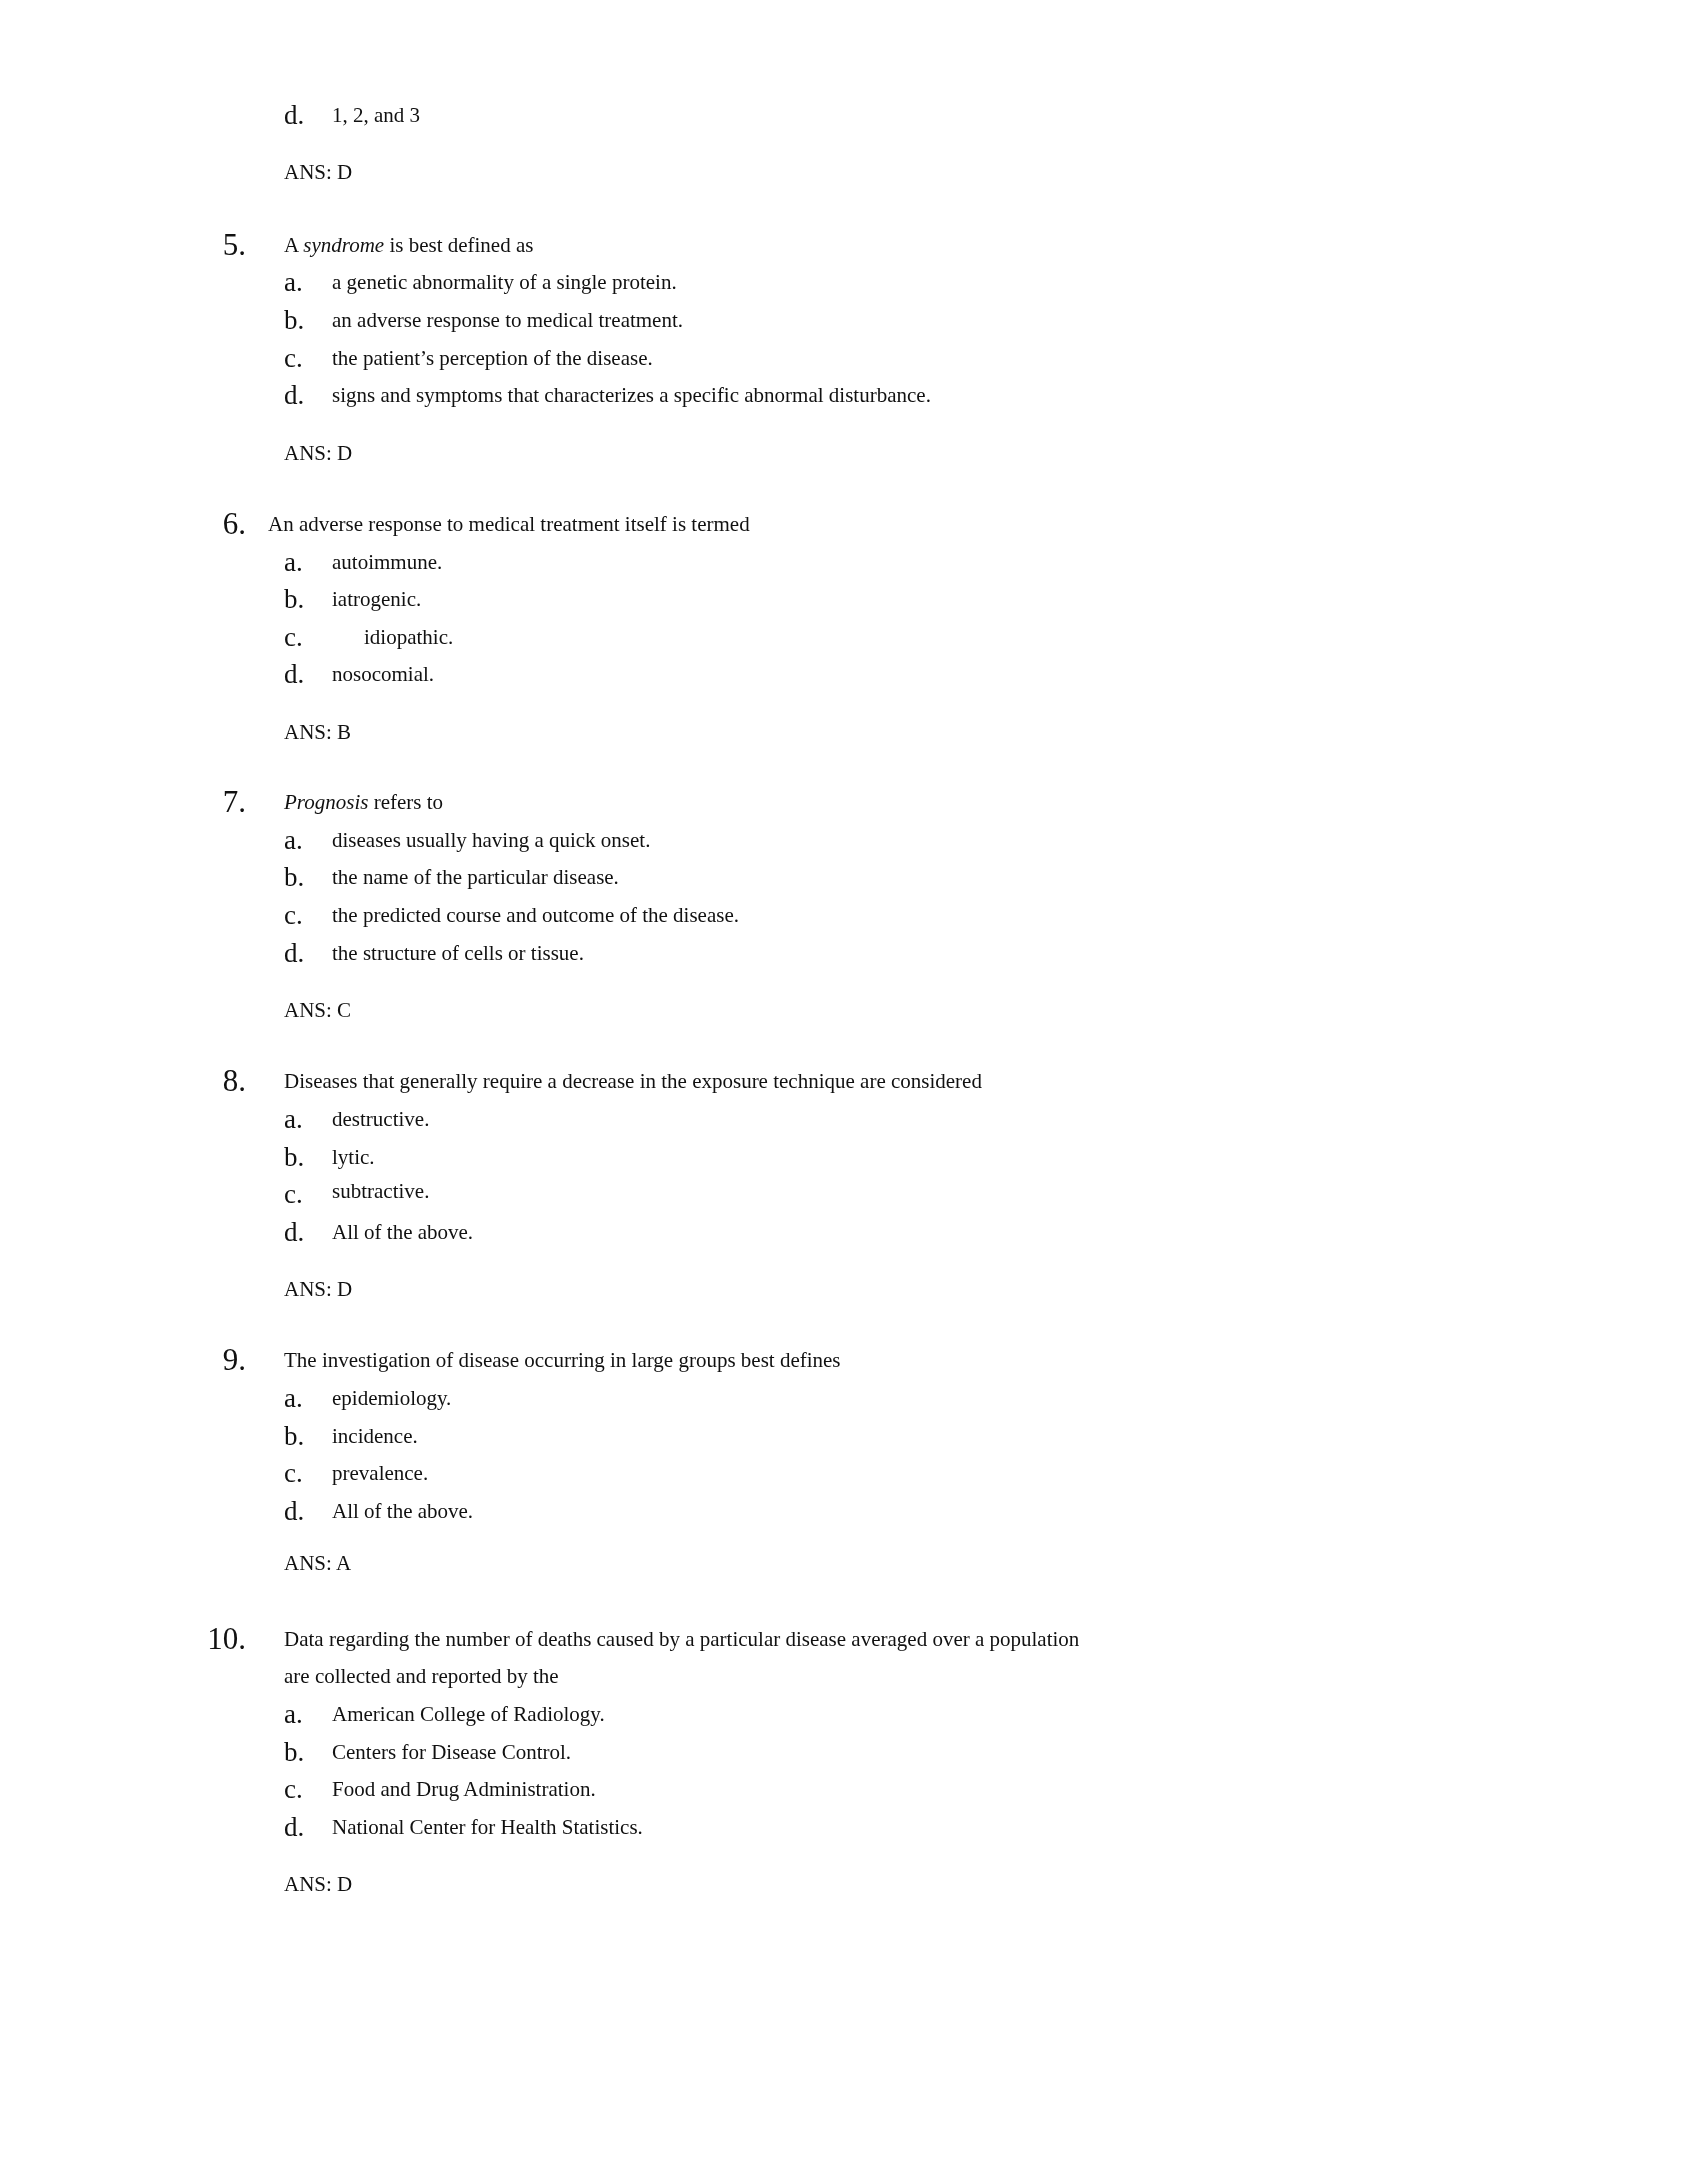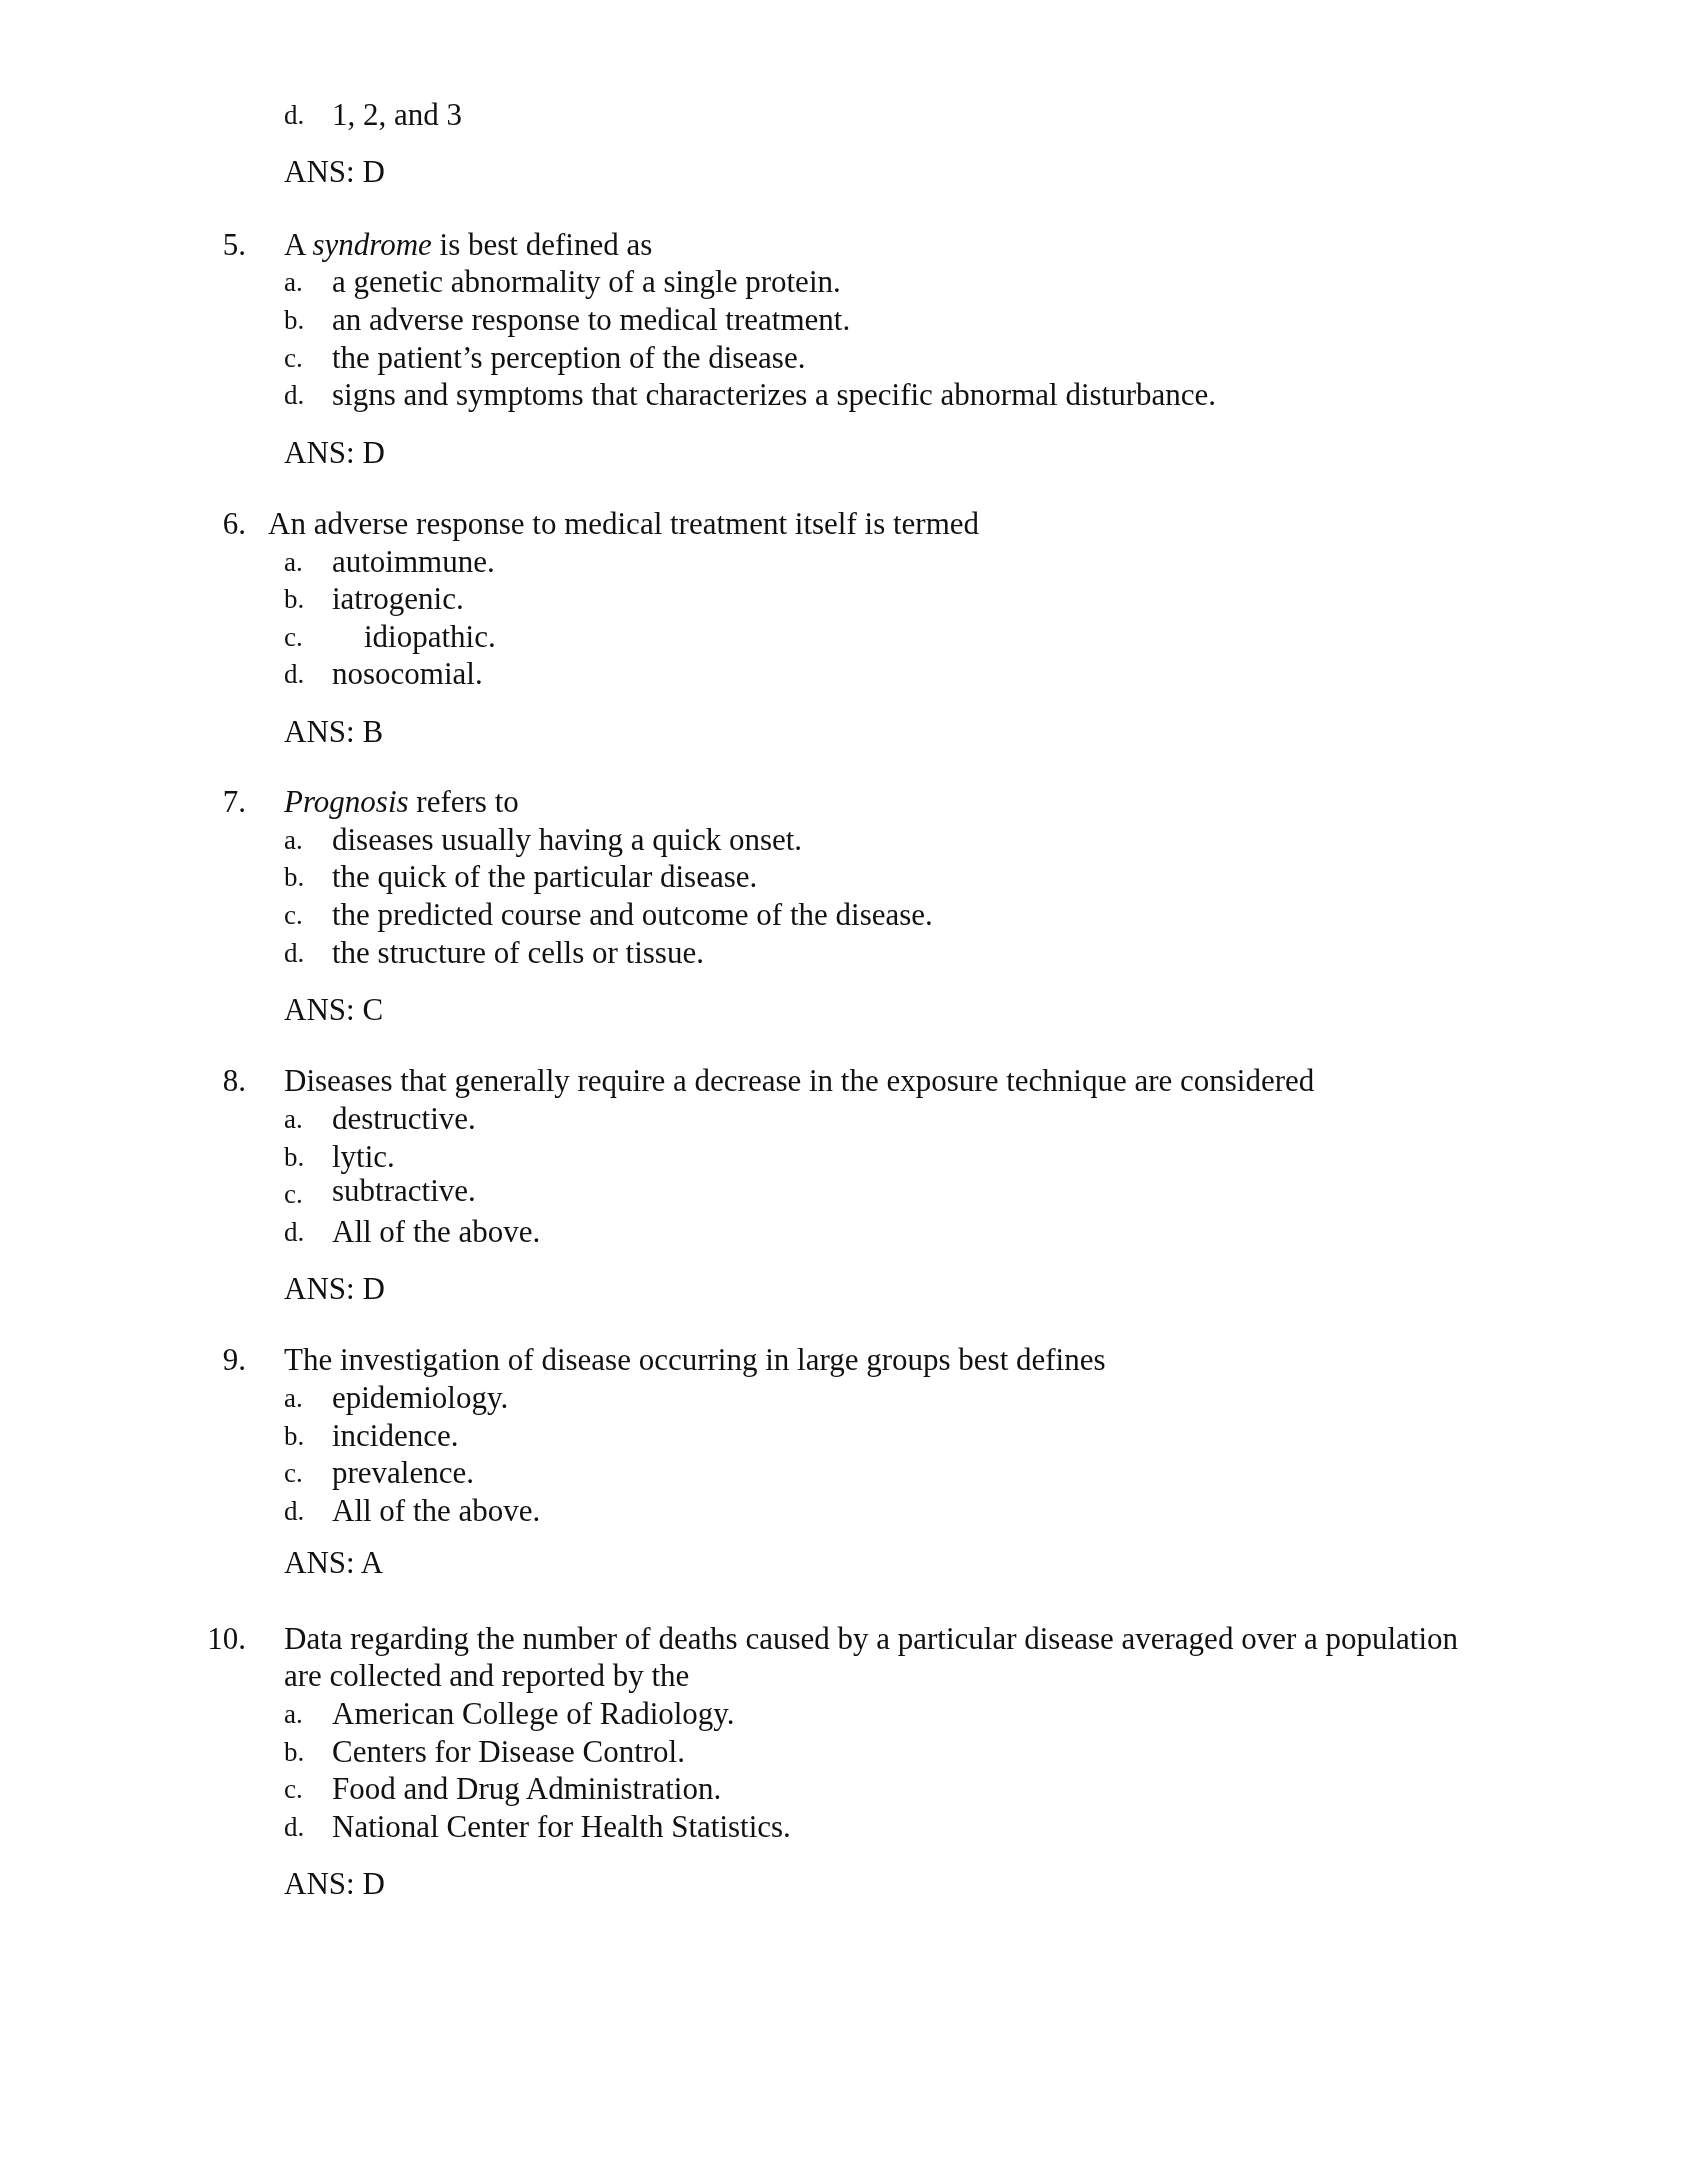--- a/index.html
+++ b/index.html
@@ -1,19 +1,19 @@
 <!DOCTYPE html>
 <html><head>
 <meta charset="utf-8">
 <style>
   html, body { margin:0; padding:0; background:#ffffff; }
   body { width:1683px; height:2178px; position:relative; overflow:hidden;
          font-family:"Liberation Serif", "DejaVu Serif", serif; color:#111; }
   .page { position:absolute; left:0; top:0; width:1683px; height:2178px; }
-  .line { position:absolute; font-size:31px; line-height:38px; white-space:nowrap; }
+  .line { position:absolute; font-size:21px; line-height:38px; white-space:nowrap; }
   .qnum { position:absolute; font-size:31px; line-height:38px; width:40px; text-align:right; }
   .letter { position:absolute; font-size:27px; line-height:38px; }
   em { font-style:italic; }
 </style>
 </head>
 <body>
 
 <div class="page">
 
   <span class="letter" style="left:284px;top:96px;">d.</span>
@@ -47,21 +47,21 @@
     <span class="line" style="left:332px;top:655px;">nosocomial.</span>
     <span class="line" style="left:284px;top:713px;">ANS:  B</span>
   </div>
 
   <div>
     <span class="qnum" style="left:206px;top:783px;">7.</span>
     <span class="line" style="left:284px;top:783px;"><em>Prognosis</em><span> refers to</span></span>
     <span class="letter" style="left:284px;top:821px;">a.</span>
     <span class="line" style="left:332px;top:821px;">diseases usually having a quick onset.</span>
     <span class="letter" style="left:284px;top:858px;">b.</span>
-    <span class="line" style="left:332px;top:858px;">the quick of the particular disease.</span>
+    <span class="line" style="left:332px;top:858px;">the name of the particular disease.</span>
     <span class="letter" style="left:284px;top:896px;">c.</span>
     <span class="line" style="left:332px;top:896px;">the predicted course and outcome of the disease.</span>
     <span class="letter" style="left:284px;top:934px;">d.</span>
     <span class="line" style="left:332px;top:934px;">the structure of cells or tissue.</span>
     <span class="line" style="left:284px;top:991px;">ANS:  C</span>
   </div>
 
   <div>
     <span class="qnum" style="left:206px;top:1062px;">8.</span>
     <span class="line" style="left:284px;top:1062px;">Diseases that generally require a decrease in the exposure technique are considered</span>

